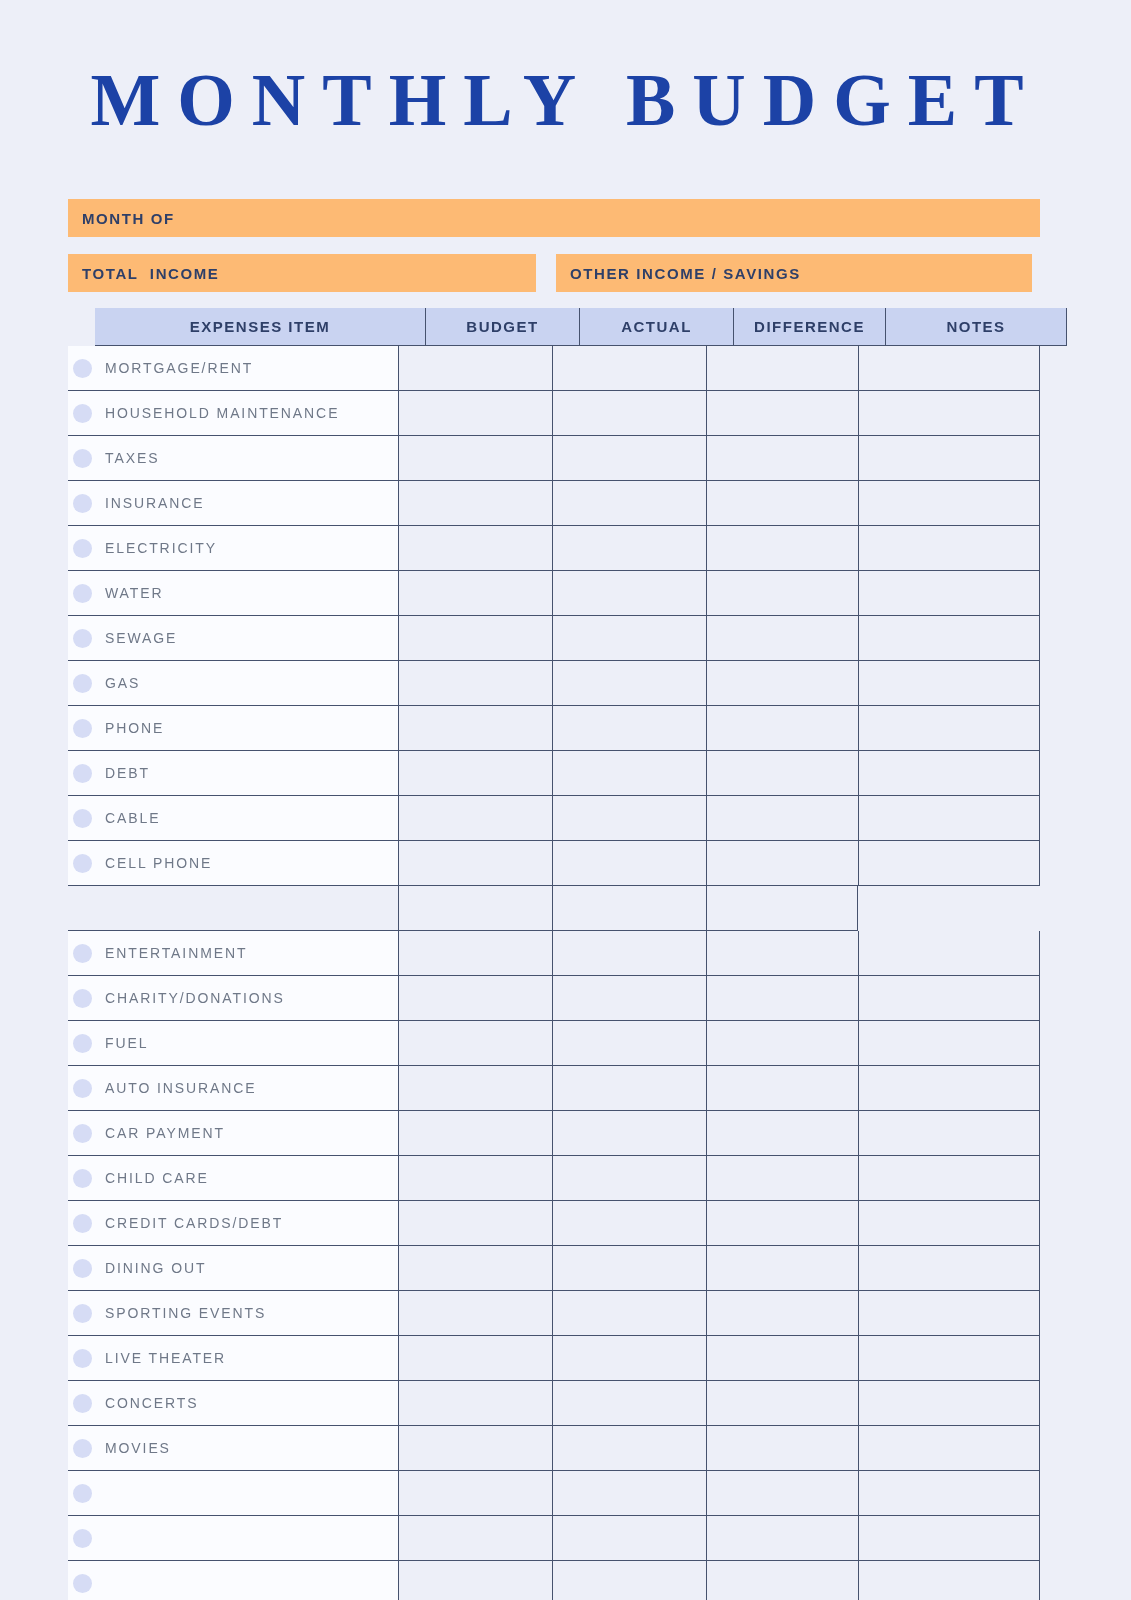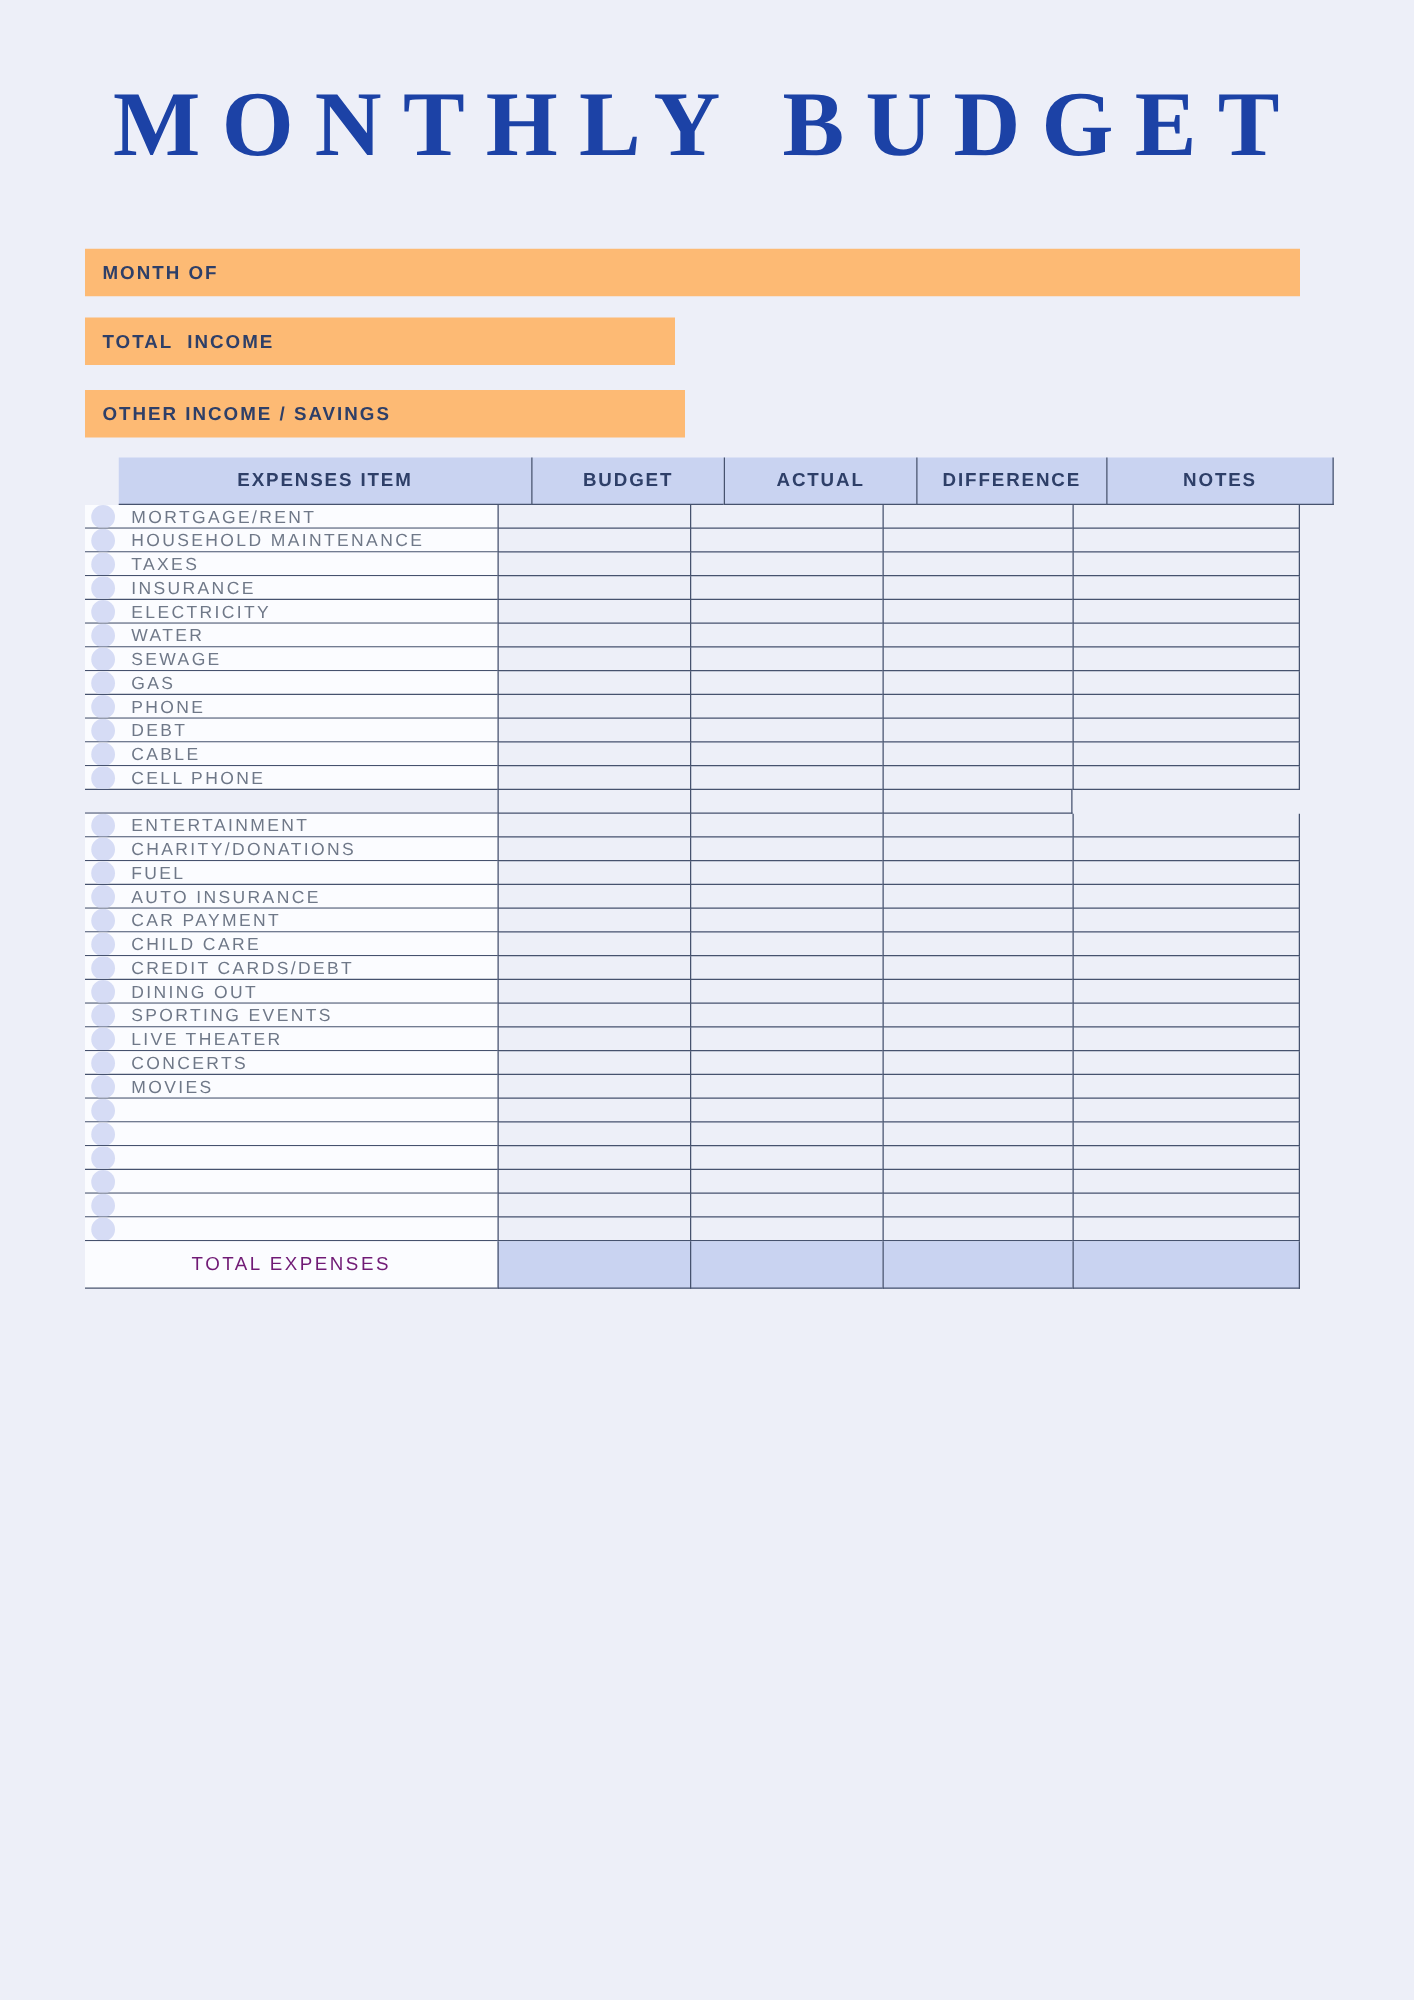--- a/index.html
+++ b/index.html
@@ -44,21 +44,20 @@
     margin-left: 68px;
     margin-top: 56px;
     width: 972px;
   }
   .income-row {
     margin-left: 68px;
     margin-top: 17px;
     width: 964px;
     display: flex;
     gap: 20px;
-    flex-direction: column;
   }
   .income-bar-left { width: 472px; }
   .income-bar-right { width: 480px; }
 
   .table {
     margin-left: 68px;
     margin-top: 16px;
     width: 972px;
   }
   .thead, .trow {
@@ -73,21 +72,21 @@
     justify-content: center;
     font-weight: 700;
     font-size: 15px;
     letter-spacing: 1.5px;
     color: #2e3f68;
     border-bottom: 1px solid #46526e;
   }
   .hcell + .hcell { border-left: 1px solid #46526e; }
   .hcell:last-child { border-right: 1px solid #46526e; }
 
-  .trow { height: 19px; }
+  .trow { height: 45px; }
   .cell { border-bottom: 1px solid #46526e; }
   .trow .cell + .cell { border-left: 1px solid #46526e; }
   .trow .cell:last-child { border-right: 1px solid #46526e; }
   .cell-item {
     background: #fbfcff;
     display: flex;
     align-items: center;
     padding-left: 5px;
     overflow: hidden;
   }

